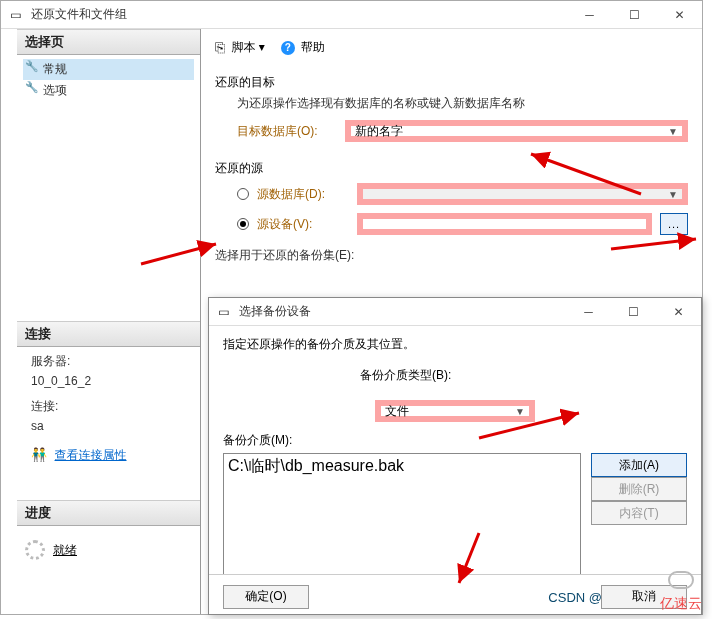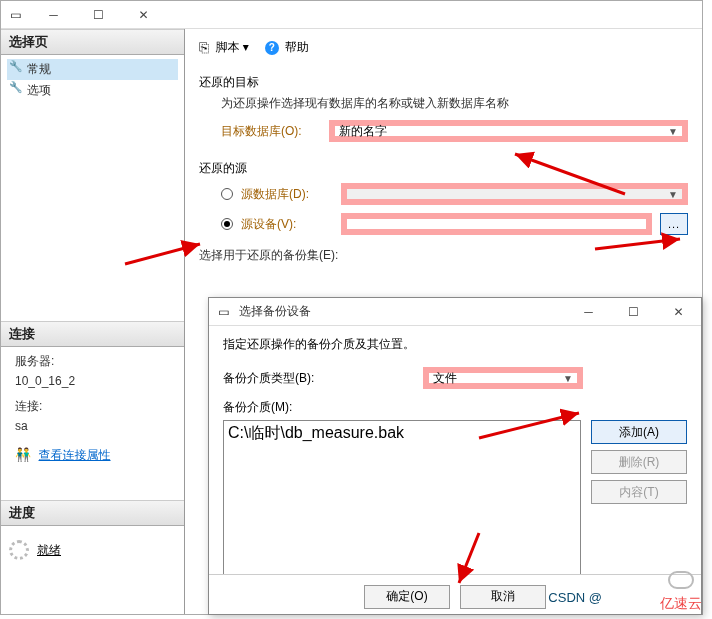--- a/index.html
+++ b/index.html
@@ -4,21 +4,21 @@
 <style>
   * { box-sizing: border-box; font-family: "Microsoft YaHei", "Segoe UI", sans-serif; }
   body { margin: 0; width: 712px; height: 619px; background: #fff; font-size: 12px; overflow: hidden; position: relative; }
   .window { position: absolute; background: #fff; border: 1px solid #aaa; }
   .main-window { left: 0; top: 0; width: 703px; height: 615px; }
   .titlebar { height: 28px; background: #fff; display: flex; align-items: center; border-bottom: 1px solid #ddd; }
   .titlebar .icon { width: 18px; height: 12px; margin: 0 6px; display: flex; align-items: center; justify-content: center; }
   .titlebar .title { flex: 1; font-size: 12px; color: #333; }
   .win-btns { display: flex; }
   .win-btn { width: 45px; height: 26px; display: flex; align-items: center; justify-content: center; color: #444; font-size: 12px; }
-  .main-body { display: flex; height: calc(100% - 28px); }
+  .main-body { display: flex; height: calc(100% - 28px); padding-left: 16px; }
   .sidebar { width: 184px; background: #fff; border-right: 1px solid #999; display: flex; flex-direction: column; }
   .side-section-header { background: #e8e8e8; background: linear-gradient(#f4f4f4,#e0e0e0); border-top: 1px solid #ccc; border-bottom: 1px solid #aaa; padding: 3px 8px; font-weight: bold; font-size: 13px; color: #222; }
   .side-content { padding: 4px 6px; flex: 0 0 auto; }
   .side-item { padding: 2px 4px 2px 20px; position: relative; color: #333; }
   .side-item.selected { background: #cde6f7; }
   .side-item .wrench { position: absolute; left: 2px; top: 1px; font-size: 11px; color: #555; }
   .side-flex { flex: 1 1 auto; }
   .kv { padding: 2px 8px; color: #333; }
   .link { color: #0066cc; text-decoration: underline; cursor: pointer; }
   .link-icon { color: #c00; font-size: 13px; margin-right: 4px; }
@@ -36,36 +36,37 @@
   .combo .arrow { color: #555; font-size: 10px; }
   .combo.disabled { background: #f0f0f0; color: #888; }
   .textbox { flex: 1; }
   .radio-row { display:flex; align-items:center; margin-left:22px; margin-top:6px; gap:8px; }
   .radio { width:12px; height:12px; border:1px solid #555; border-radius:50%; display:inline-block; position:relative; background:#fff; }
   .radio.checked::after { content:""; position:absolute; left:2px; top:2px; width:6px; height:6px; background:#000; border-radius:50%; }
   .dots-btn { width:28px; height:22px; border:1px solid #0b5cad; background:#e6f0fb; display:flex; align-items:center; justify-content:center; font-size:11px; letter-spacing:1px; }
   .sub-window { left: 208px; top: 297px; width: 494px; height: 318px; background:#fff; border:1px solid #888; box-shadow: 2px 2px 8px rgba(0,0,0,0.25); }
   .sub-body { padding: 10px 14px; height: calc(100% - 28px - 40px); overflow:hidden; }
   .listbox { border:1px solid #888; background:#fff; height:160px; font-family: Consolas, monospace; font-size:16px; padding:2px 4px; }
-  .side-btns { display:flex; flex-direction:column; gap:6px; }
+  .side-btns { display:flex; flex-direction:column; }
   .btn { border:1px solid #999; background:#f3f3f3; height:24px; width:96px; display:flex; align-items:center; justify-content:center; font-size:12px; }
   .btn.primary { border:1px solid #0b5cad; background:#e6f0fb; }
   .btn.disabled { color:#999; }
-  .footer { height:44px; border-top:1px solid #ccc; display:flex; align-items:center; justify-content:center; gap:10px; padding:0 14px; }
+  .footer { height:44px; border-top:1px solid #ccc; display:flex; align-items:center; justify-content:space-between; gap:10px; padding:0 14px; }
   .watermark { position:absolute; right:10px; bottom:6px; display:flex; align-items:center; gap:6px; color:#ef4444; font-size:14px;flex-direction:column; }
   .watermark .cloud { width:26px; height:18px; border:2px solid #bbb; border-radius:10px; position:relative; }
   .csdn { position:absolute; right:110px; bottom:14px; color:#0c4a6e; font-size:13px; }
   svg.arrow { position:absolute; pointer-events:none; }
 </style>
 </head>
 <body>
 
 <div class="window main-window">
   <div class="titlebar">
     <span class="icon">▭</span>
+    <span class="title">还原文件和文件组</span>
     <div class="win-btns">
       <div class="win-btn">─</div>
       <div class="win-btn">☐</div>
       <div class="win-btn close">✕</div>
     </div>
   </div>
   <div class="main-body">
 
     <div class="sidebar">
       <div class="side-section-header">选择页</div>
@@ -158,21 +159,21 @@
     <span class="icon">▭</span>
     <span class="title">选择备份设备</span>
     <div class="win-btns">
       <div class="win-btn">─</div>
       <div class="win-btn">☐</div>
       <div class="win-btn close">✕</div>
     </div>
   </div>
   <div class="sub-body">
     <div style="margin-bottom:14px;">指定还原操作的备份介质及其位置。</div>
-    <div style="display:flex; align-items:center; gap:10px; margin-bottom:10px;">
+    <div style="display:flex; align-items:center; gap:16px; margin-bottom:10px;flex-direction:column;">
       <div style="width:190px">备份介质类型(B):</div>
       <div class="combo" style="width:160px; flex:none">
         <span>文件</span>
         <span class="arrow">▼</span>
       </div>
     </div>
     <div style="margin-bottom:4px;">备份介质(M):</div>
     <div style="display:flex; gap:10px;">
       <div class="listbox" style="flex:1">
         <div>C:\临时\db_measure.bak</div>

